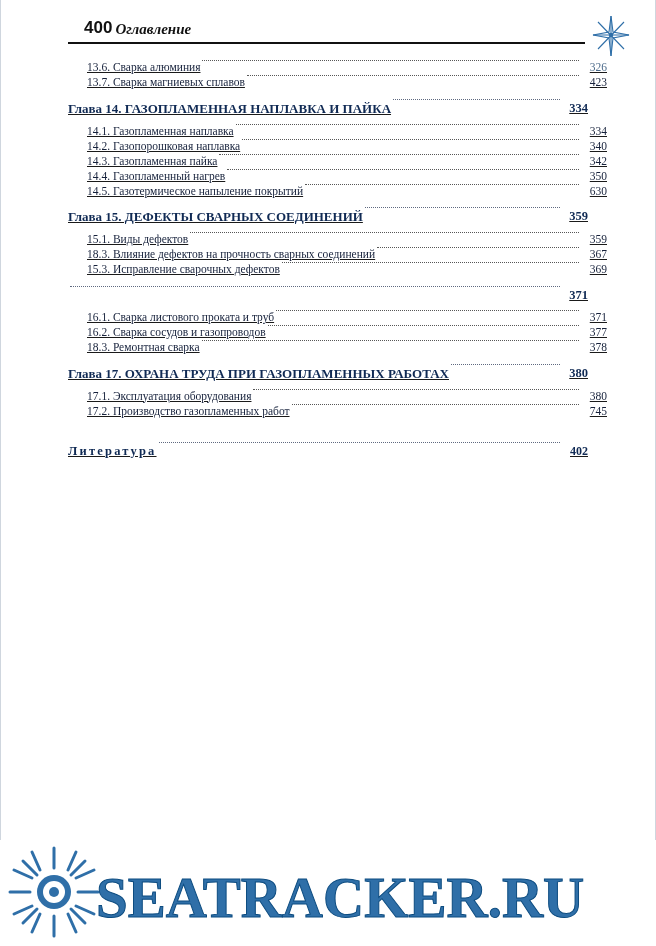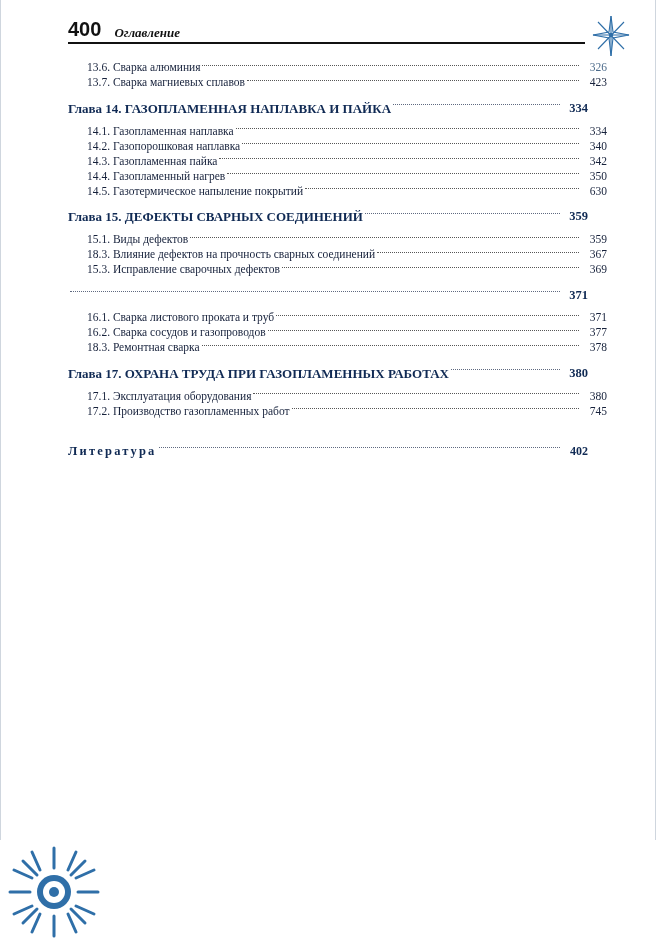--- a/index.html
+++ b/index.html
@@ -27,30 +27,31 @@
     position: absolute;
     left: 68px;
     top: 18px;
     width: 520px;
     display: flex;
     align-items: flex-end;
   }
   .header-pageno {
     font-family: "Liberation Sans", sans-serif;
     font-weight: bold;
-    font-size: 20px;
+    font-size: 17px;
     color: #111;
     letter-spacing: 0px;
+    margin-left: 16px;
   }
   .header-title {
     font-family: "Liberation Serif", serif;
     font-weight: bold;
     font-style: italic;
-    font-size: 13px;
-    margin-left: 13px;
+    font-size: 15px;
+    margin-left: 3px;
     color: #111;
   }
   .header-rule {
     position: absolute;
     left: 68px;
     top: 42px;
     width: 517px;
     height: 2px;
     background: #111;
   }
@@ -64,23 +65,24 @@
   }
   
   .toc {
     position: absolute;
     left: 68px;
     top: 62px;
     width: 520px;
   }
   .toc-row {
     display: flex;
-    align-items: center;
+    align-items: flex-start;
     width: 100%;
     line-height: 1.0;
+    text-decoration: underline;
   }
   .toc-label {
     white-space: nowrap;
     font-size: 11.5px;
     color: #16213b;
   }
   .toc-dots {
     flex: 1 1 auto;
     margin: 0 2px;
     border-bottom: 1px dotted #3a3a3a;
@@ -348,13 +350,14 @@
         <line x1="6" y1="24" x2="24" y2="32"></line>
         <line x1="68" y1="60" x2="86" y2="68"></line>
         <line x1="6" y1="68" x2="24" y2="60"></line>
         <line x1="68" y1="32" x2="86" y2="24"></line>
       </g>
       <circle cx="46" cy="46" r="17" fill="#2f6fa8"></circle>
       <circle cx="46" cy="46" r="11" fill="#ffffff"></circle>
       <circle cx="46" cy="46" r="5" fill="#2f6fa8"></circle>
     </svg>
   </div>
+  <div class="wm-text">SEATRACKER.RU</div>
 </div>
 
 </body></html>

